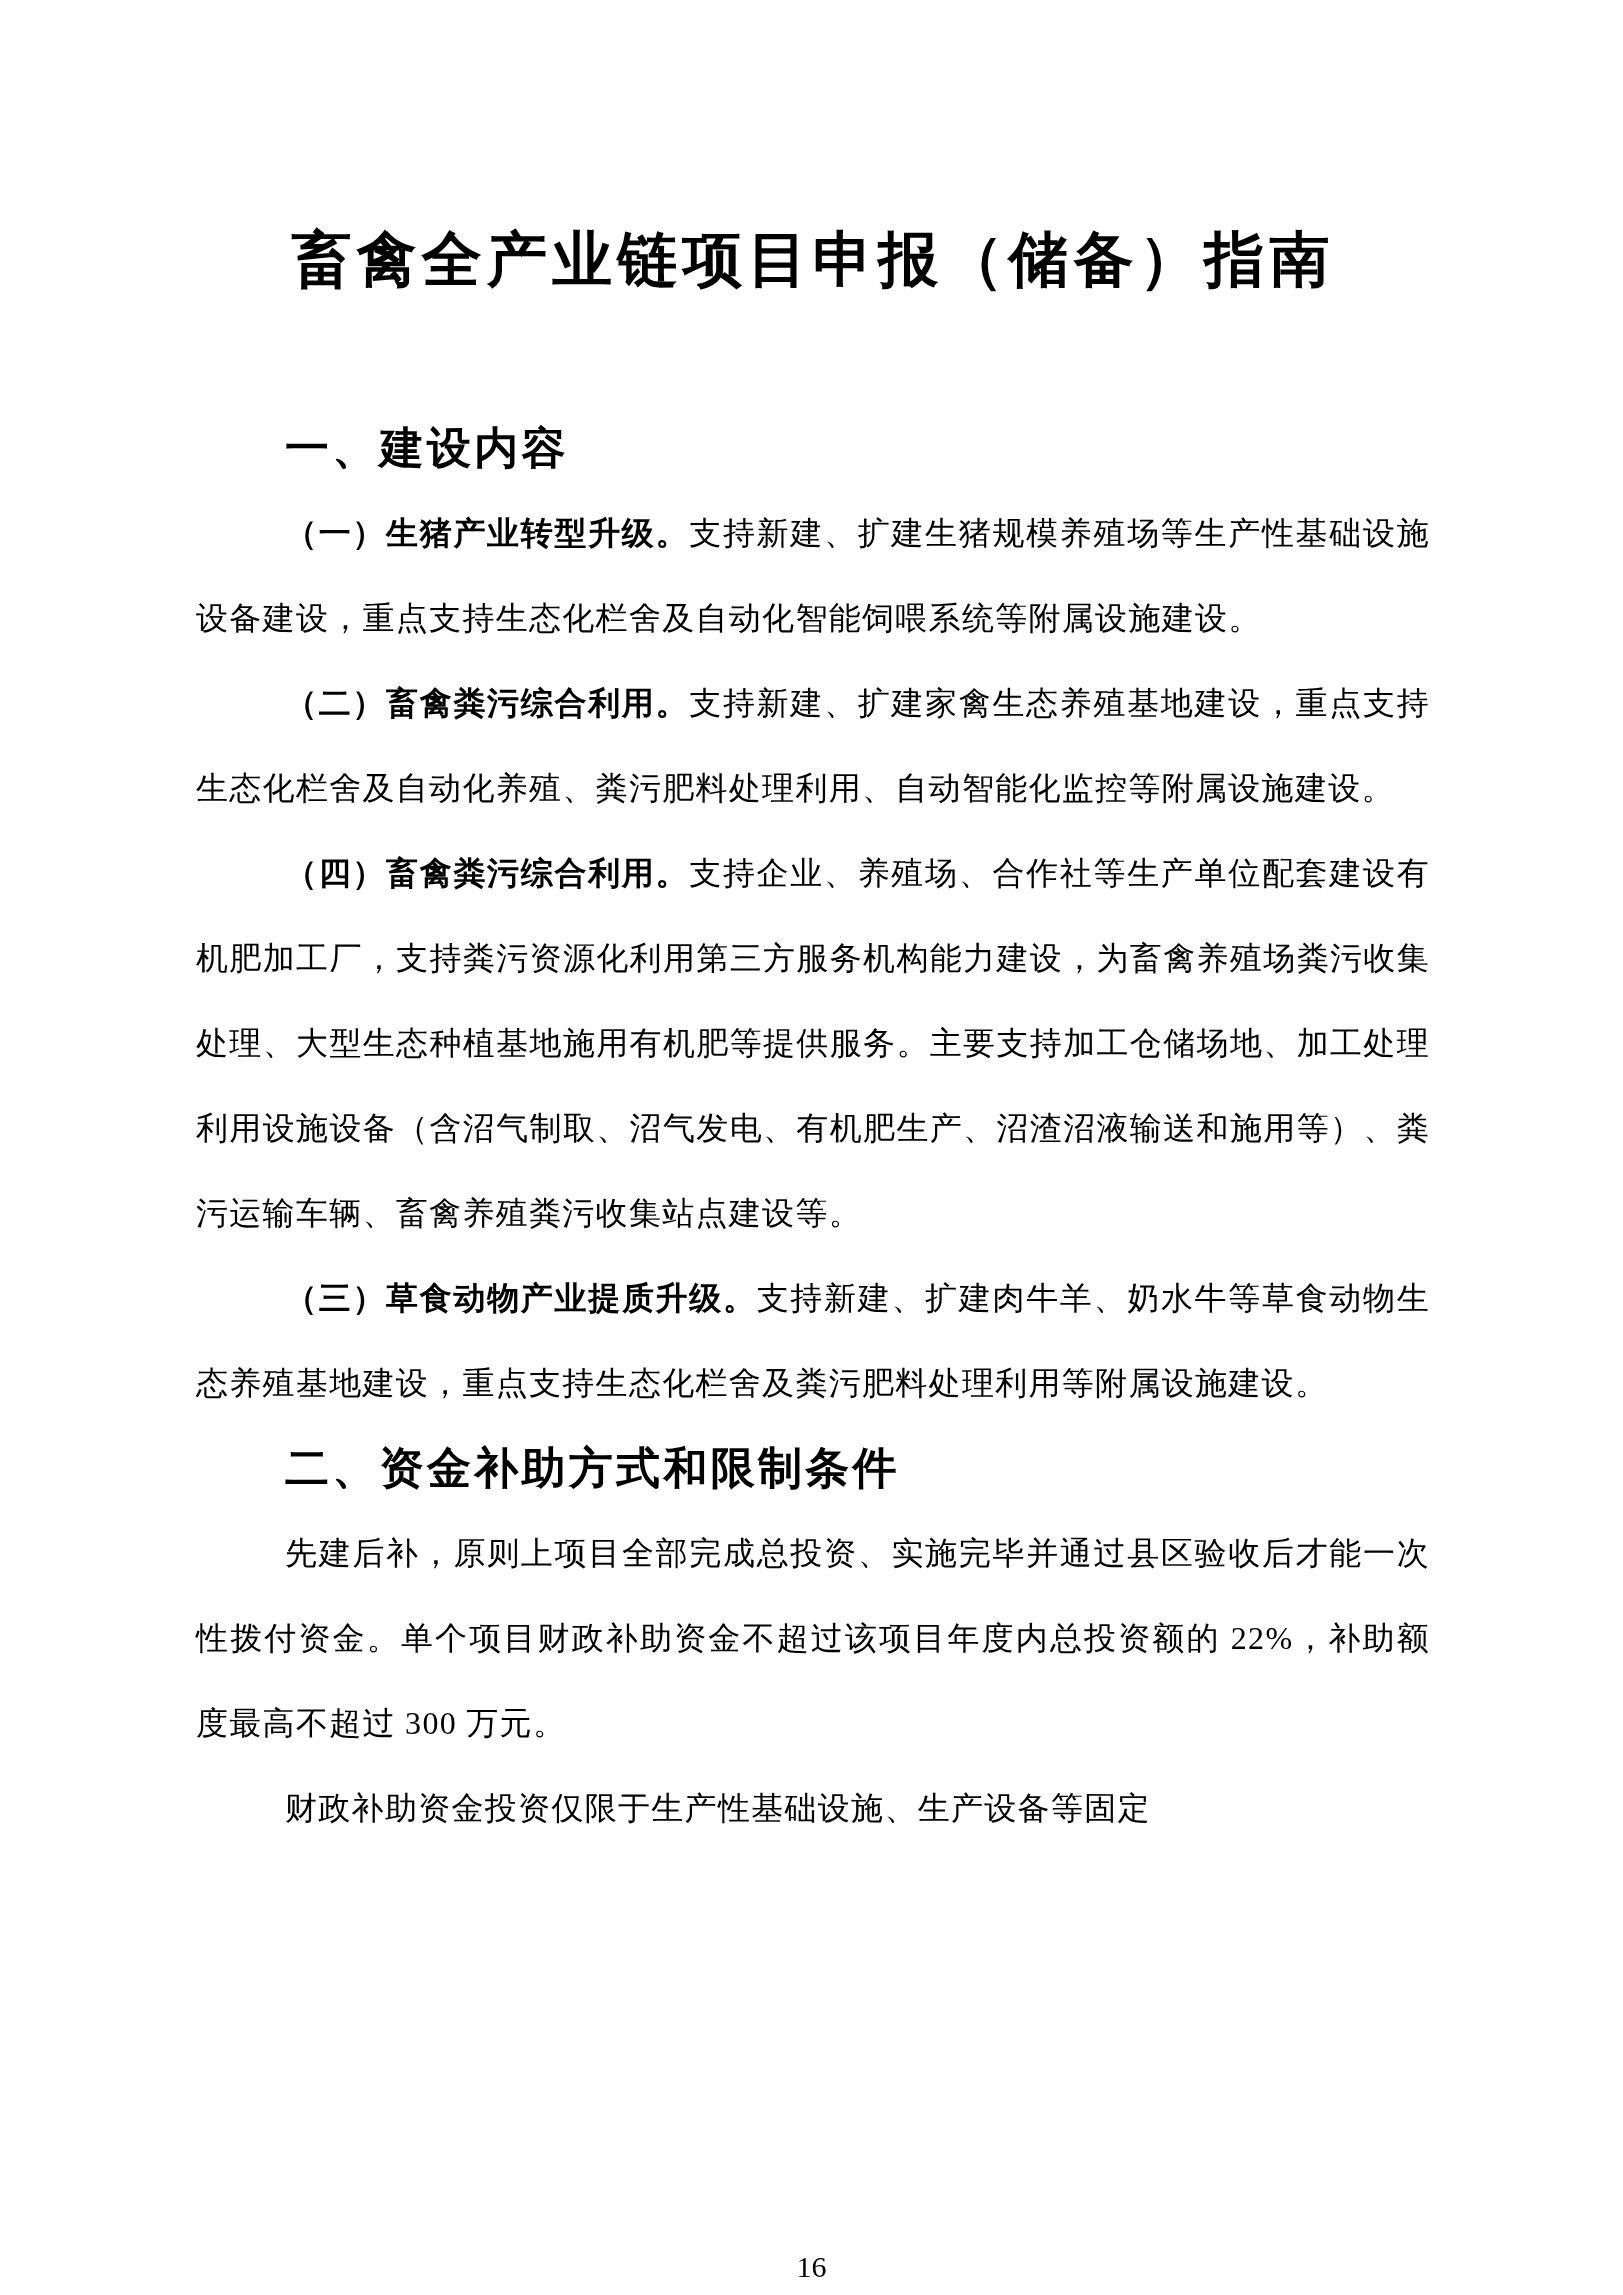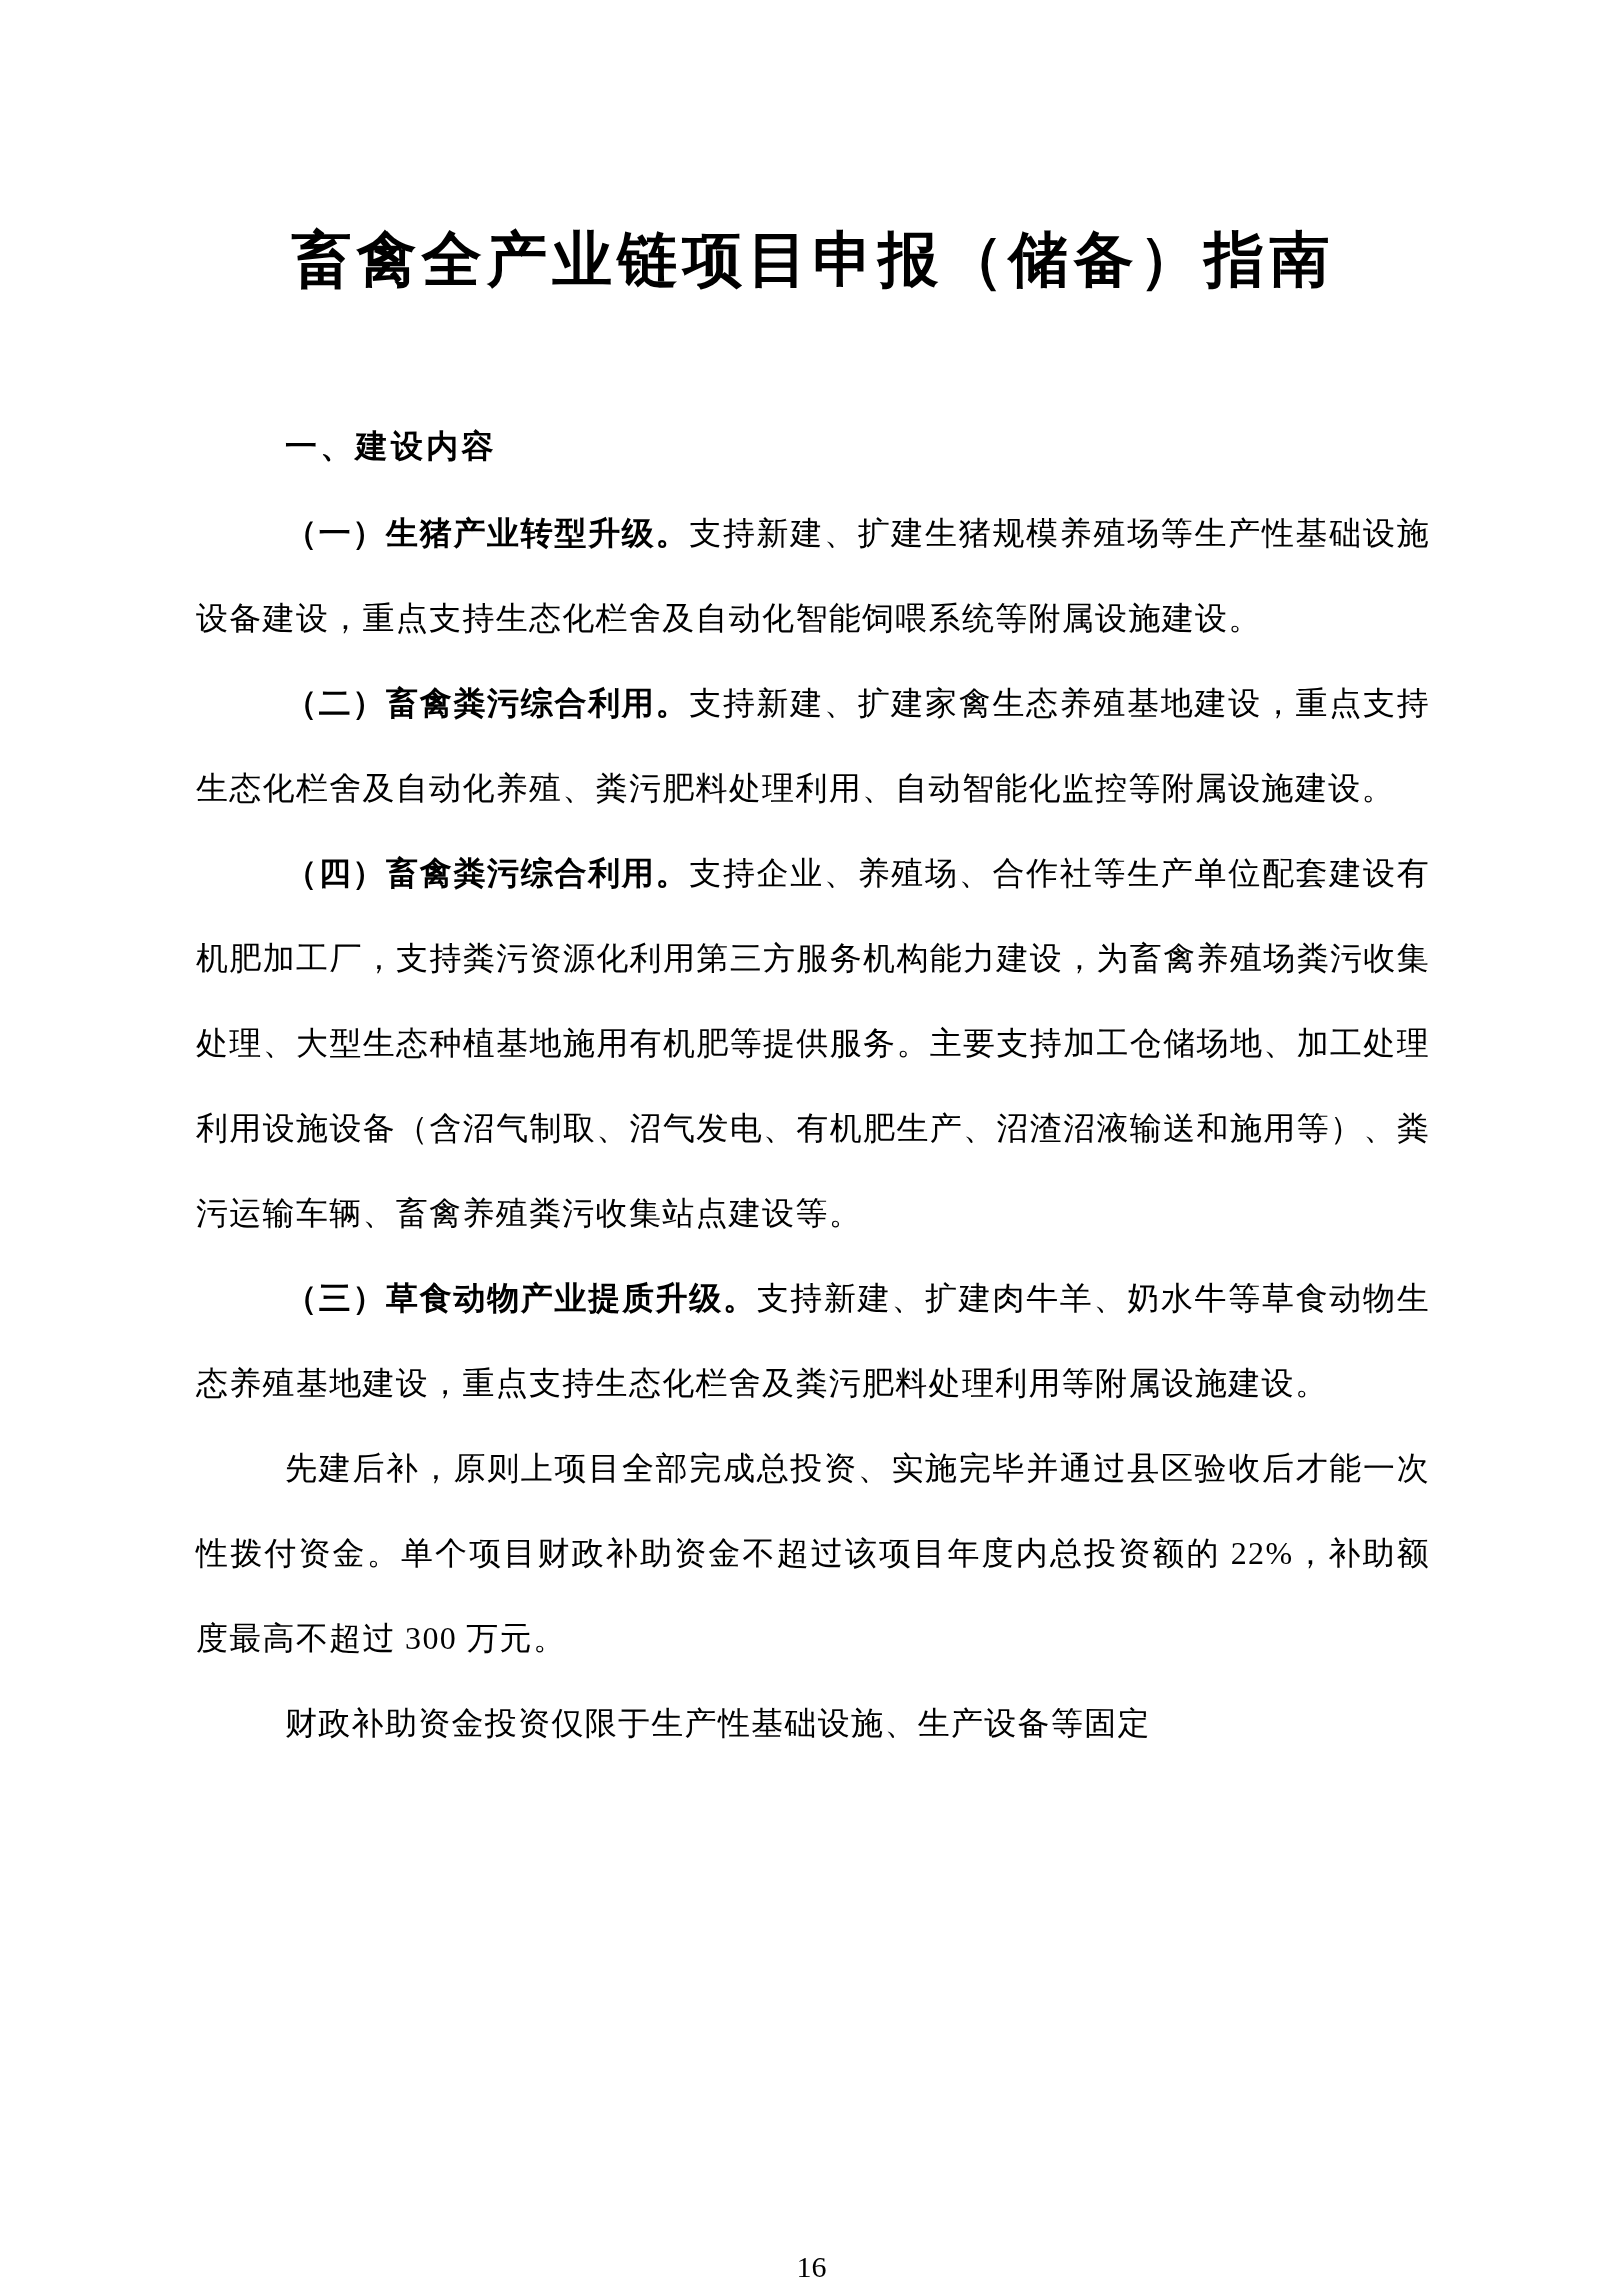--- a/index.html
+++ b/index.html
@@ -23,22 +23,22 @@
   }
   .doc-title {
     font-size: 60px;
     font-weight: bold;
     text-align: center;
     letter-spacing: 5.2px;
     line-height: 1.2;
     margin: 0 0 110px 0;
   }
   .section-heading {
-    font-family: Liberation Mono, monospace;
-    font-size: 32px;
+    font-family: Liberation Serif, serif;
+    font-size: 44px;
     font-weight: bold;
     line-height: 85px;
     letter-spacing: 3.3px;
     text-indent: 89px;
     margin: 0;
     white-space: nowrap;
   }
   .para {
     font-size: 32px;
     line-height: 85px;
@@ -72,20 +72,21 @@
     <h2 class="section-heading">一、建设内容</h2>
 
     <p class="para"><span class="lead">（一）生猪产业转型升级。</span><span>支持新建、扩建生猪规模养殖场等生产性基础设施设备建设，重点支持生态化栏舍及自动化智能饲喂系统等附属设施建设。</span></p>
 
     <p class="para"><span class="lead">（二）畜禽粪污综合利用。</span><span>支持新建、扩建家禽生态养殖基地建设，重点支持生态化栏舍及自动化养殖、粪污肥料处理利用、自动智能化监控等附属设施建设。</span></p>
 
     <p class="para"><span class="lead">（四）畜禽粪污综合利用。</span><span>支持企业、养殖场、合作社等生产单位配套建设有机肥加工厂，支持粪污资源化利用第三方服务机构能力建设，为畜禽养殖场粪污收集处理、大型生态种植基地施用有机肥等提供服务。主要支持加工仓储场地、加工处理利用设施设备（含沼气制取、沼气发电、有机肥生产、沼渣沼液输送和施用等）、粪污运输车辆、畜禽养殖粪污收集站点建设等。</span></p>
 
     <p class="para"><span class="lead">（三）草食动物产业提质升级。</span><span>支持新建、扩建肉牛羊、奶水牛等草食动物生态养殖基地建设，重点支持生态化栏舍及粪污肥料处理利用等附属设施建设。</span></p>
 
+    <h2 class="section-heading">二、资金补助方式和限制条件</h2>
 
     <p class="para"><span>先建后补，原则上项目全部完成总投资、实施完毕并通过县区验收后才能一次性拨付资金。单个项目财政补助资金不超过该项目年度内总投资额的 22%，补助额度最高不超过 300 万元。</span></p>
 
     <p class="para"><span>财政补助资金投资仅限于生产性基础设施、生产设备等固定</span></p>
 
   </div>
 
   <div class="page-number">16</div>
 </div>
 

